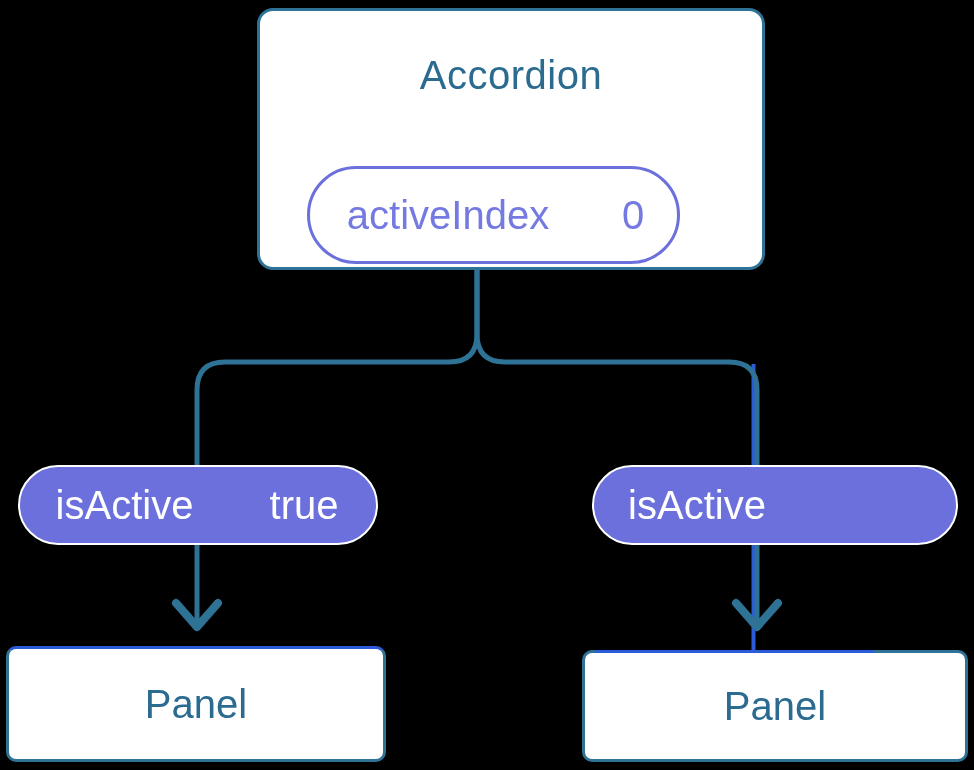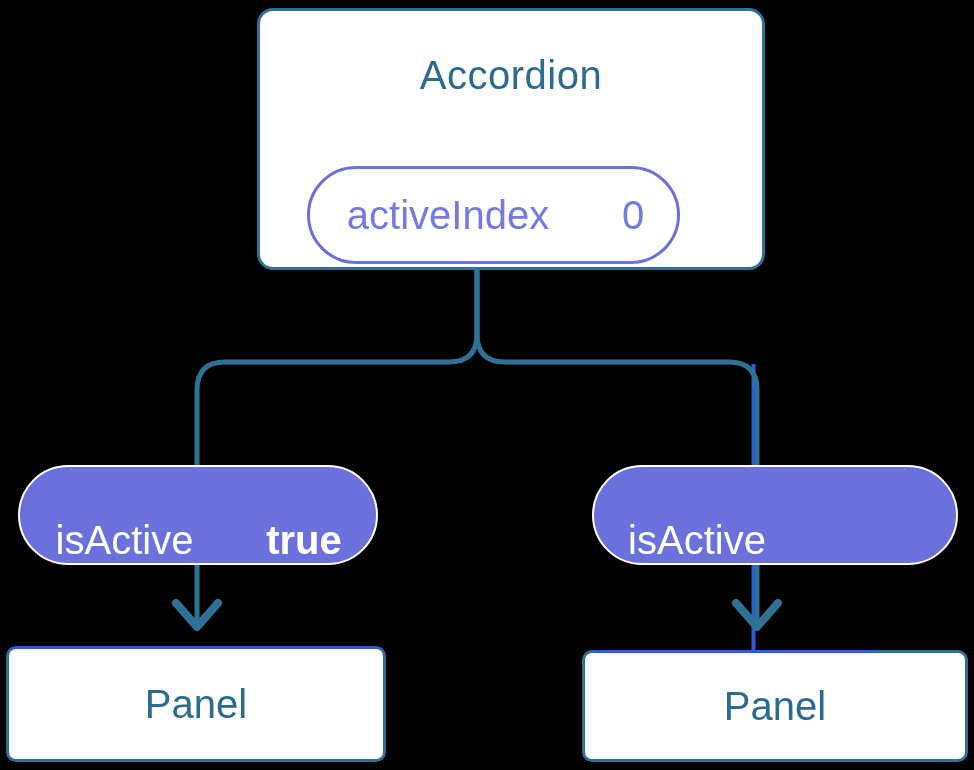--- a/index.html
+++ b/index.html
@@ -85,47 +85,47 @@
   }
   .state-pill .pill-value{
     flex:1;
     display:flex;align-items:center;justify-content:center;
     color:var(--purple-text,#7579E2);
     font-size:40px;font-weight:500;
   }
   .prop-pill{
     position:absolute;
     top:465px;
-    height:100px;
+    height:80px;
     background:var(--purple,#6B70DC);
     border:2.5px solid #ffffff;
     border-radius:50px;
     box-sizing:border-box;
     display:flex;
-    align-items:flex-end;
+    align-items:center;
     overflow:hidden;
   }
   .prop-pill.left{ left:18px; width:360px; }
   .prop-pill.right{ left:592px; width:366px; }
   .prop-pill .pill-name{
     display:flex;align-items:center;justify-content:center;
     color:var(--pill-text,#fff);
     font-size:40px;font-weight:500;
   }
   .prop-pill.left  .pill-name{ flex:0 0 209px; }
   .prop-pill.right .pill-name{ flex:0 0 206px; }
   .prop-pill .pill-sep{
     flex:0 0 3px;
     background:#ffffff;
   }
   .prop-pill .pill-value{
     flex:1;
     display:flex;align-items:center;justify-content:center;
     color:var(--pill-text,#fff);
-    font-size:40px;font-weight:700;
+    font-size:40px;font-weight:400;
   }
   .panel-node{
     border-radius:10px;
     display:flex;align-items:center;justify-content:center;
     color:var(--teal-text,#2B6B90);
     font-size:40px;font-weight:500;
   }
   .panel-node.left{
     left:6px;top:646px;
     width:380px;height:116px;

